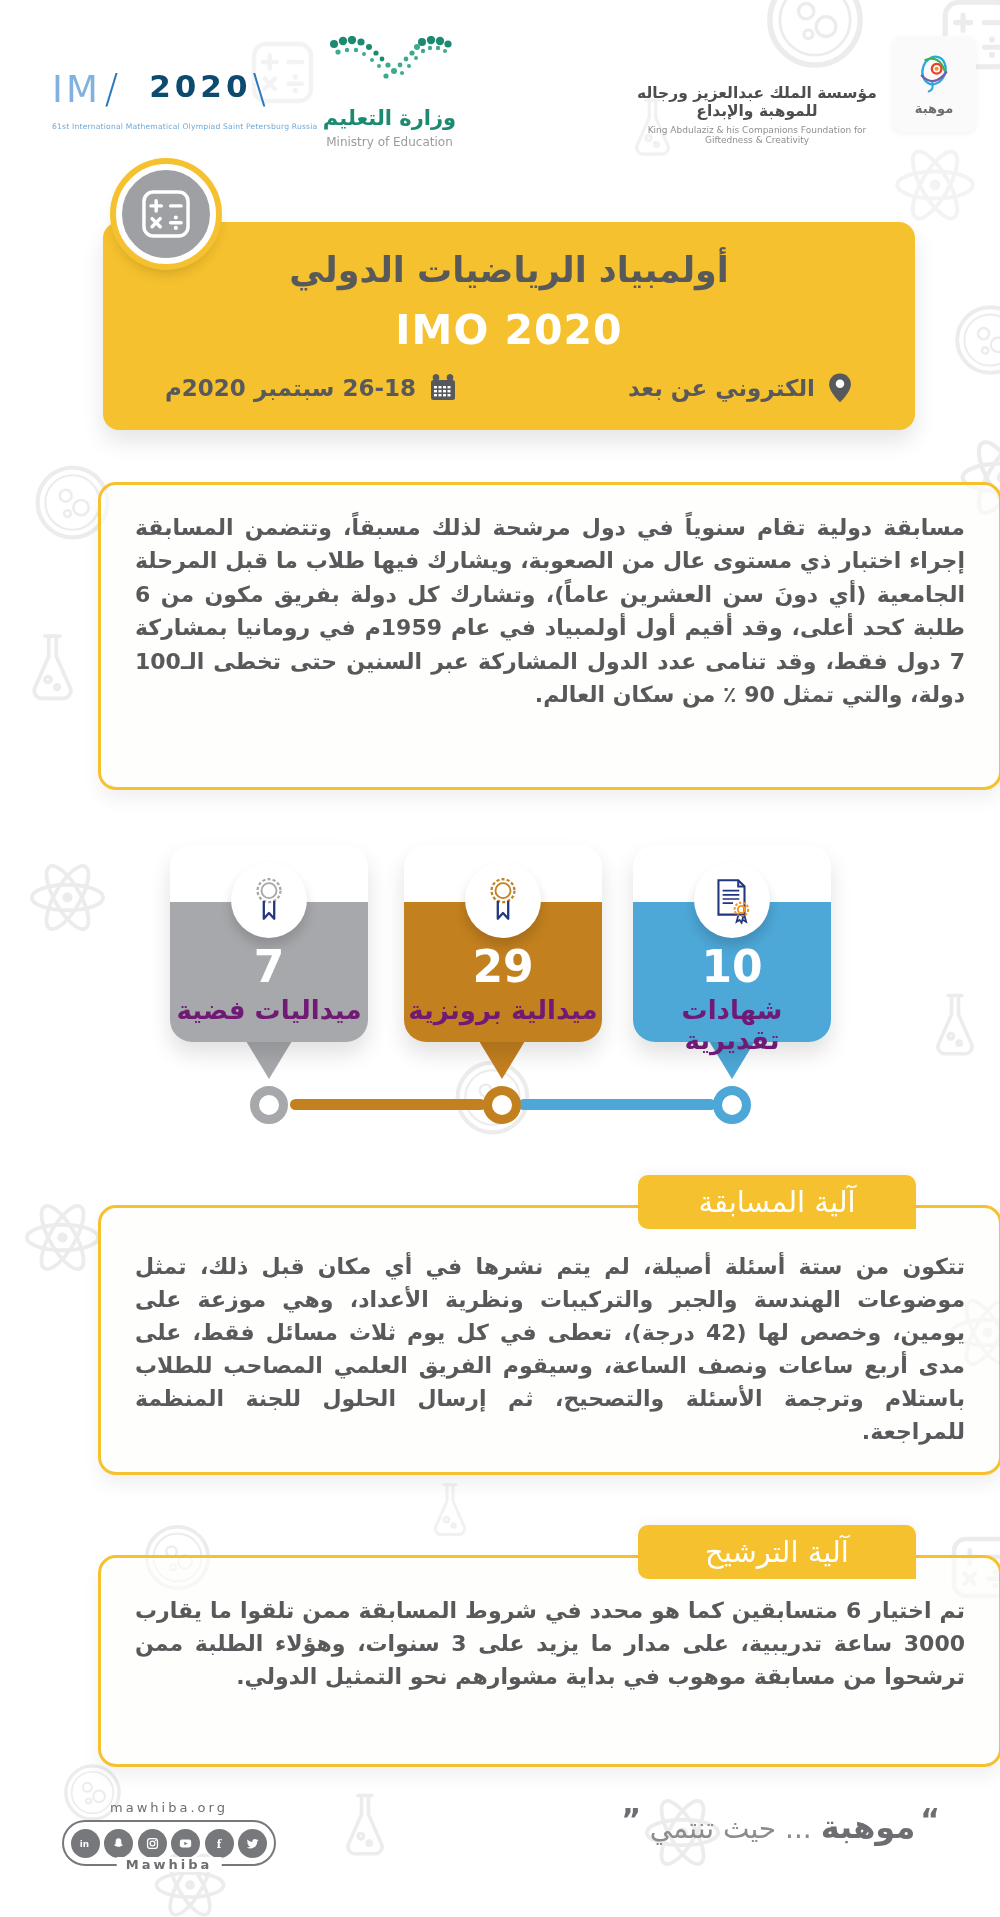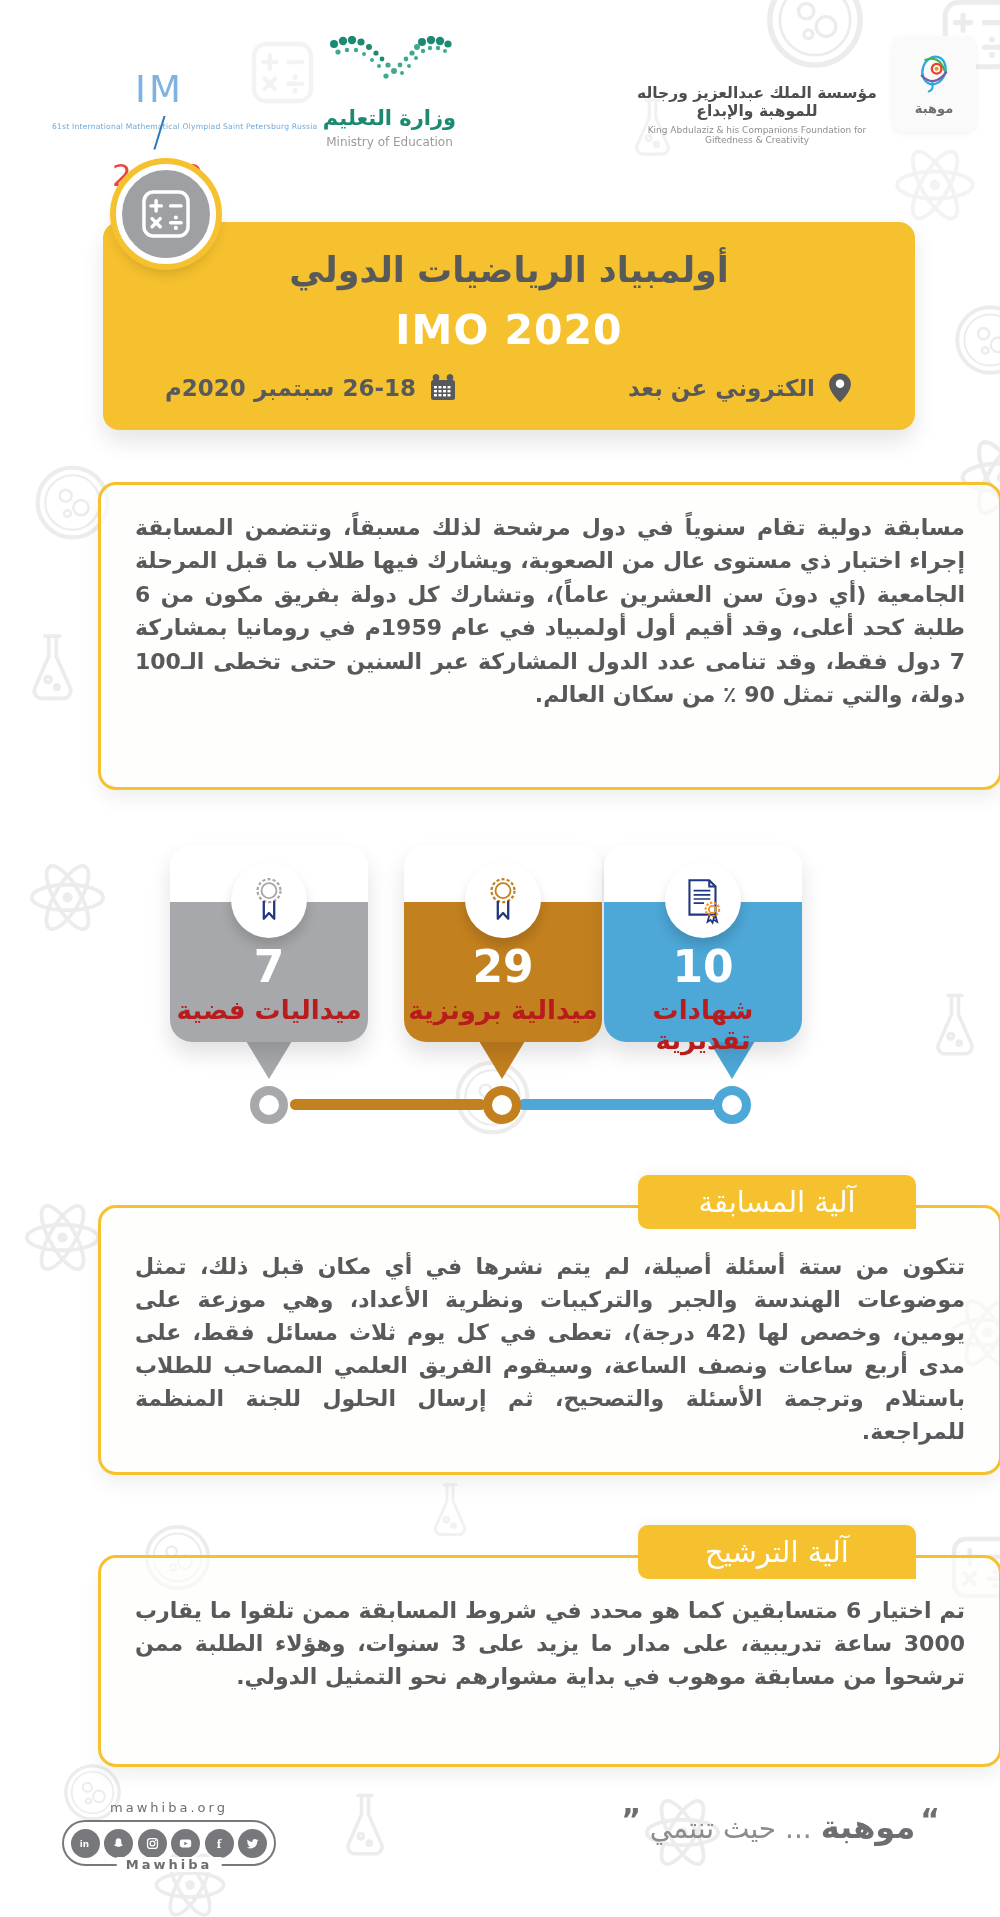--- a/index.html
+++ b/index.html
@@ -7,25 +7,25 @@
   body { font-family:"DejaVu Sans", sans-serif; }
   .page { position:relative; width:1000px; height:1917px; margin:0 auto; background:#ffffff; overflow:hidden; }
 
   
   .wm { position:absolute; color:#ececec; z-index:0; }
   .wm svg { width:100%; height:100%; display:block; }
 
   
   .hdr { position:absolute; z-index:3; }
   .imo-logo { left:52px; top:68px; width:215px; }
-  .imo-row { display:flex; align-items:center; height:46px;flex-direction:column; }
+  .imo-row { display:flex; align-items:flex-start; height:46px; }
   .imo-im { font-size:37px; font-weight:400; color:#7FB2DE; letter-spacing:3px; }
   .imo-globe { width:36px; height:36px; margin:0 1px; }
   .imo-slash { font-size:40px; color:#2B79BE; font-weight:300; margin:0 1px; transform:translateY(-2px);}
-  .imo-year { font-size:31px; font-weight:400; color:#ef4444; letter-spacing:4px; }
+  .imo-year { font-size:31px; font-weight:700; color:#0c4a6e; letter-spacing:4px;margin-left:30px; }
   .imo-sub { margin-top:8px; font-size:7.6px; color:#6FA8D6; letter-spacing:0.2px; white-space:nowrap; }
 
   .moe-logo { left:302px; top:36px; width:175px; text-align:center; }
   .moe-dots { width:128px; height:58px; margin:0 auto; display:block; }
   .moe-ar { font-size:21px; font-weight:700; color:#1B8A70; margin-top:12px; }
   .moe-en { font-size:12px; color:#9b9b9b; margin-top:5px; }
 
   .foundation { left:628px; top:84px; width:258px; text-align:center; }
   .foundation-ar { font-size:15.5px; font-weight:700; color:#4D4D4F; direction:rtl; }
   .foundation-en { font-size:9px; color:#8f8f8f; margin-top:5px; }
@@ -60,31 +60,31 @@
 
   .sec-tab { position:absolute; width:278px; height:54px; background:#F6C12E; border-radius:10px 10px 0 10px;
              z-index:3; display:flex; align-items:center; justify-content:center;
              color:#ffffff; font-size:29px; font-weight:400; direction:rtl; box-shadow:0 -4px 10px rgba(0,0,0,0.04);}
   .sec-tab-1 { left:638px; top:1175px; }
   .sec-tab-2 { left:638px; top:1525px; }
 
   
   .award { position:absolute; top:845px; width:198px; height:197px; border-radius:22px; background:#ffffff;
            box-shadow:0 12px 22px rgba(0,0,0,0.12); z-index:2; }
-  .award-silver { left:170px; } .award-bronze { left:404px; } .award-blue { left:604px; }
+  .award-silver { left:170px; } .award-bronze { left:404px; } .award-blue { left:633px; }
   .award-body { position:absolute; left:0; right:0; top:57px; bottom:0; border-radius:0 0 22px 22px; }
   .award-silver .award-body { background:#A6A8AB; }
   .award-bronze .award-body { background:#C3801F; }
   .award-blue .award-body { background:#4DA7D7; }
   .award-circle { position:absolute; top:17px; left:50%; transform:translateX(-50%); width:76px; height:76px;
                   background:#ffffff; border-radius:50%; box-shadow:0 8px 12px rgba(0,0,0,0.15); z-index:2;
                   display:flex; align-items:center; justify-content:center; }
   .award-circle svg { width:50px; height:50px; }
   .award-count { position:absolute; top:100px; width:100%; text-align:center; font-size:44px; font-weight:700; color:#fff; line-height:1; z-index:2;}
-  .award-label { position:absolute; top:150px; width:100%; text-align:center; font-size:26px; font-weight:700; color:#b91c1c; direction:rtl; z-index:2;}
+  .award-label { position:absolute; top:150px; width:100%; text-align:center; font-size:26px; font-weight:700; color:#701a75; direction:rtl; z-index:2;}
   .award-tail { position:absolute; top:1041px; width:0; height:0; border-left:23px solid transparent;
                 border-right:23px solid transparent; z-index:1;}
   .tail-silver { left:246px; border-top:38px solid #A6A8AB; }
   .tail-bronze { left:479px; border-top:38px solid #C3801F; }
   .tail-blue   { left:709px; border-top:38px solid #4DA7D7; }
 
   
   .tl-line { position:absolute; height:11px; border-radius:6px; top:1099px; z-index:1; }
   .tl-line-bronze { left:290px; width:196px; background:#C3801F; }
   .tl-line-blue { left:518px; width:198px; background:#4DA7D7; }

